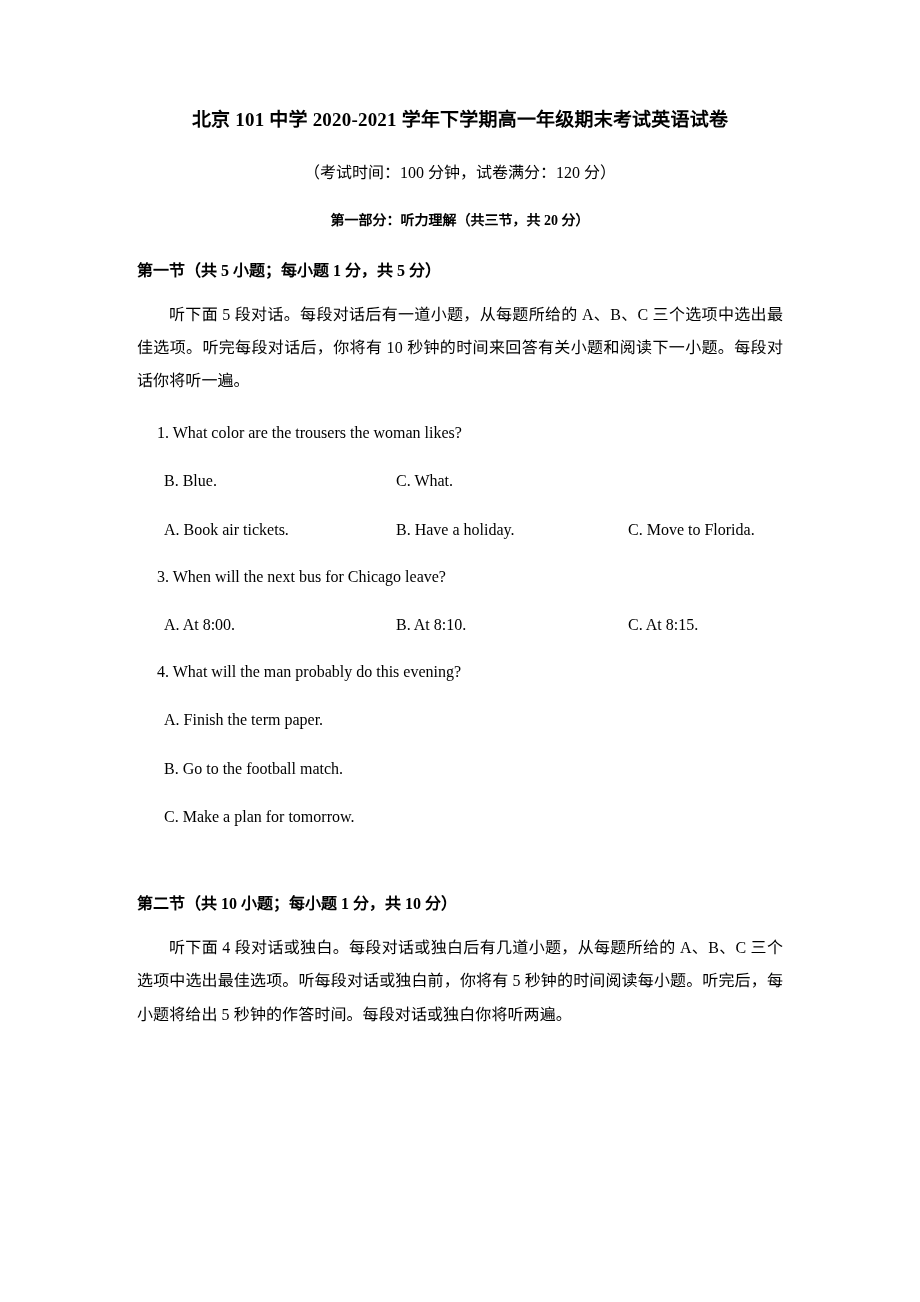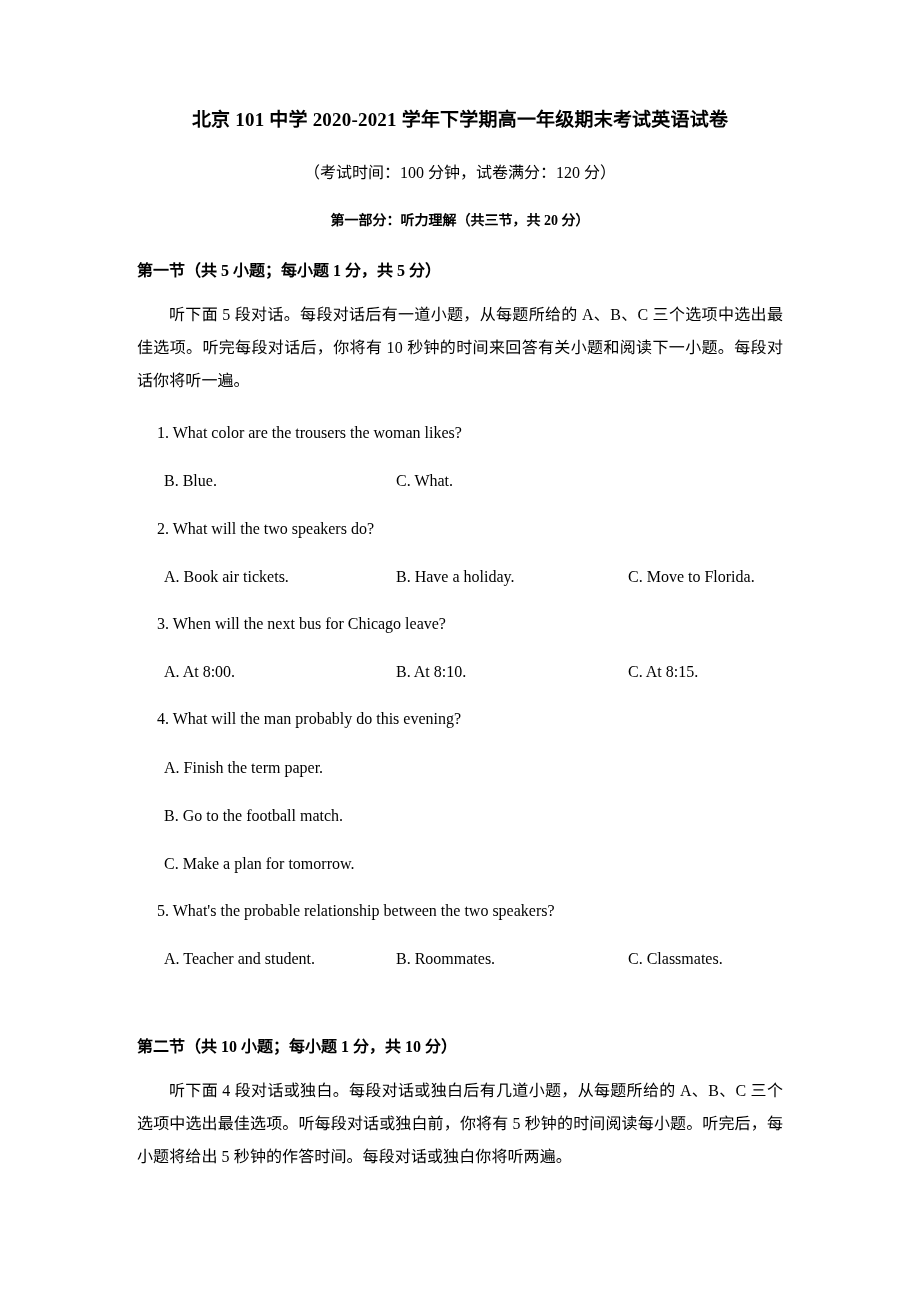--- a/index.html
+++ b/index.html
@@ -141,21 +141,20 @@
 
   <div class="q-block">
     <p class="q-stem">1. What color are the trousers the woman likes?</p>
     <div class="opt-row">
       <span class="opt">B. Blue.</span>
       <span class="opt">C. What.</span>
     </div>
   </div>
 
   <div class="q-block">
-    <p class="q-stem">2. What will the two speakers do?</p>
     <div class="opt-row">
       <span class="opt">A. Book air tickets.</span>
       <span class="opt">B. Have a holiday.</span>
       <span class="opt">C. Move to Florida.</span>
     </div>
   </div>
 
   <div class="q-block">
     <p class="q-stem">3. When will the next bus for Chicago leave?</p>
     <div class="opt-row">
@@ -167,28 +166,20 @@
 
   <div class="q-block">
     <p class="q-stem">4. What will the man probably do this evening?</p>
     <div class="opt-stack">
       <div class="opt">A. Finish the term paper.</div>
       <div class="opt">B. Go to the football match.</div>
       <div class="opt">C. Make a plan for tomorrow.</div>
     </div>
   </div>
 
-  <div class="q-block">
-    <p class="q-stem">5. What's the probable relationship between the two speakers?</p>
-    <div class="opt-row">
-      <span class="opt">A. Teacher and student.</span>
-      <span class="opt">B. Roommates.</span>
-      <span class="opt">C. Classmates.</span>
-    </div>
-  </div>
 
   <div class="gap-large"></div>
 
   <p class="section-title second">第二节（共 10 小题；每小题 1 分，共 10 分）</p>
 
   <p class="instructions">听下面 4 段对话或独白。每段对话或独白后有几道小题，从每题所给的 A、B、C 三个选项中选出最佳选项。听每段对话或独白前，你将有 5 秒钟的时间阅读每小题。听完后，每小题将给出 5 秒钟的作答时间。每段对话或独白你将听两遍。</p>
 
 </div>
 
 </body></html>

